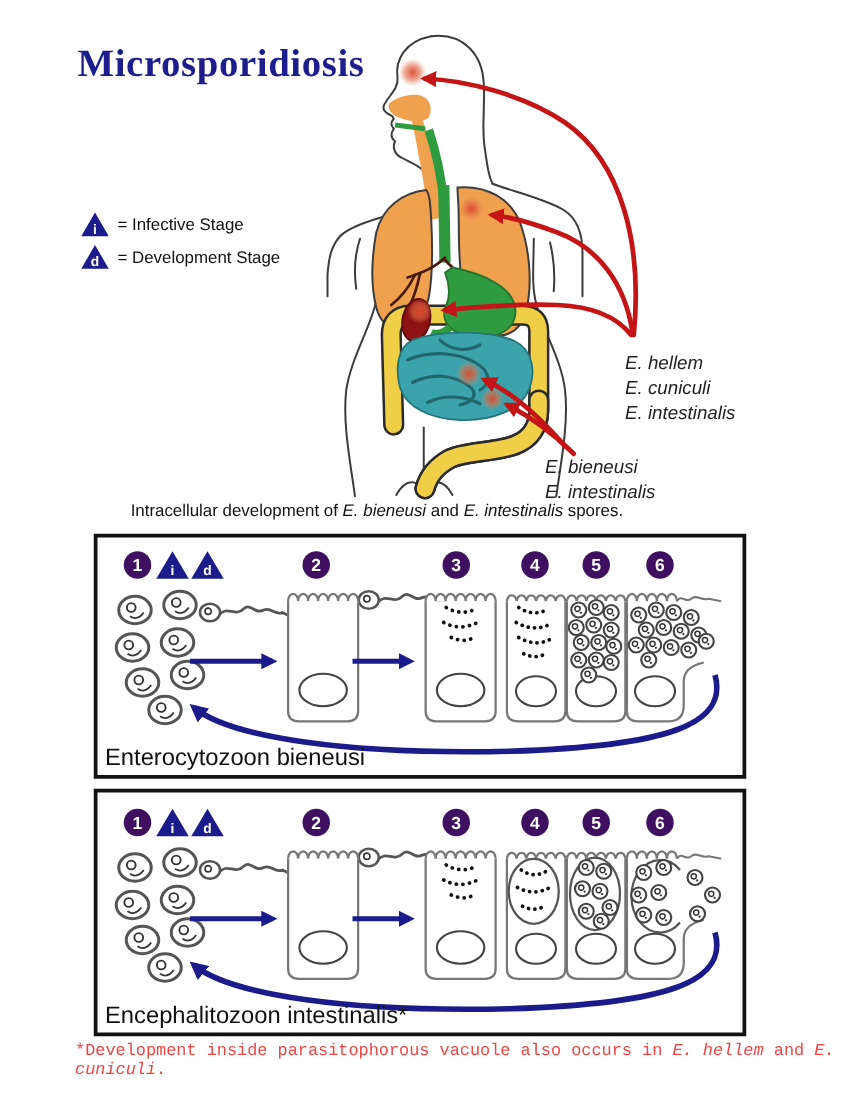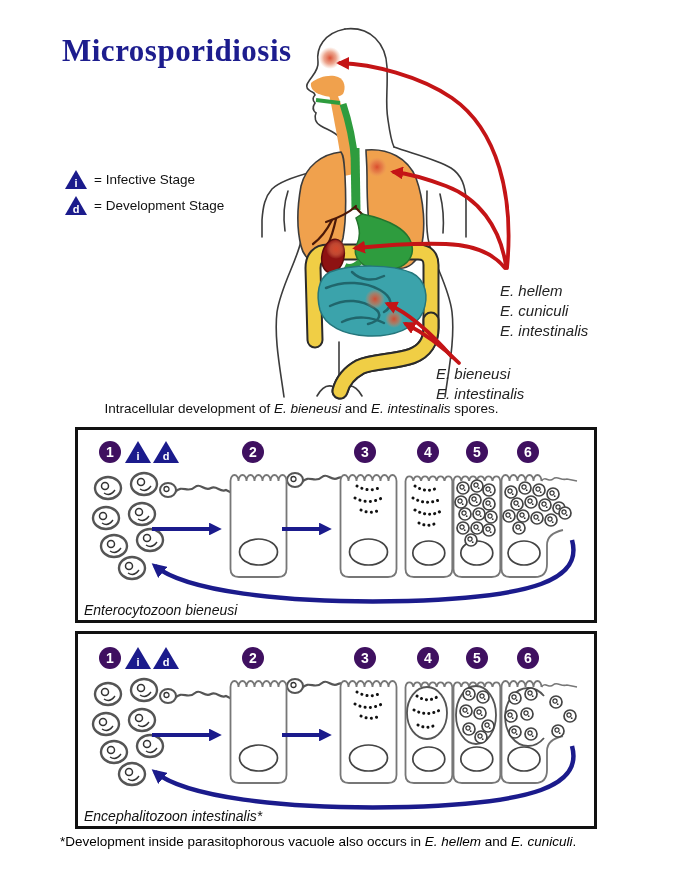--- a/index.html
+++ b/index.html
@@ -11,22 +11,22 @@
   .legend-row{display:flex;align-items:center;gap:6px;font-size:13.5px;color:#111;}
   #legend{left:64px;top:169px;display:flex;flex-direction:column;gap:5px;}
   .sp-label{font-size:15px;font-style:italic;color:#222;line-height:20px;}
   #upper-species{left:500px;top:281px;}
   #lower-species{left:436px;top:364px;}
   #caption{left:0;top:401px;width:603px;text-align:center;font-size:13.5px;color:#111;}
   #caption i,.ital{font-style:italic;}
   .panel{border:3px solid #111;background:#fff;}
   #panel1{left:75px;top:427px;width:516px;height:190px;}
   #panel2{left:75px;top:631px;width:516px;height:192px;}
-  .panel-label{position:absolute;left:6px;bottom:2px;font-size:14px;font-style:italic;color:#111;}
-  #footnote{left:60px;top:834px;font-size:13.5px;color:#000000;}
+  .panel-label{position:absolute;left:6px;bottom:2px;font-size:19px;color:#111;}
+  #footnote{left:60px;top:834px;font-size:13.5px;color:#ef4444;font-family:Liberation Mono, monospace;}
   svg{display:block;}
   text.stage-num{fill:#fff;font-family:"Liberation Sans",sans-serif;font-size:14px;font-weight:bold;text-anchor:middle;}
   text.tri-letter{fill:#fff;font-family:"Liberation Sans",sans-serif;font-size:11px;font-weight:bold;text-anchor:middle;}
 </style>
 </head>
 <body>
 
 <svg width="0" height="0" style="position:absolute">
   <defs>
     <marker id="mkRed" viewBox="0 0 10 10" refX="7" refY="5" markerWidth="3.4" markerHeight="3.4" orient="auto-start-reverse">

